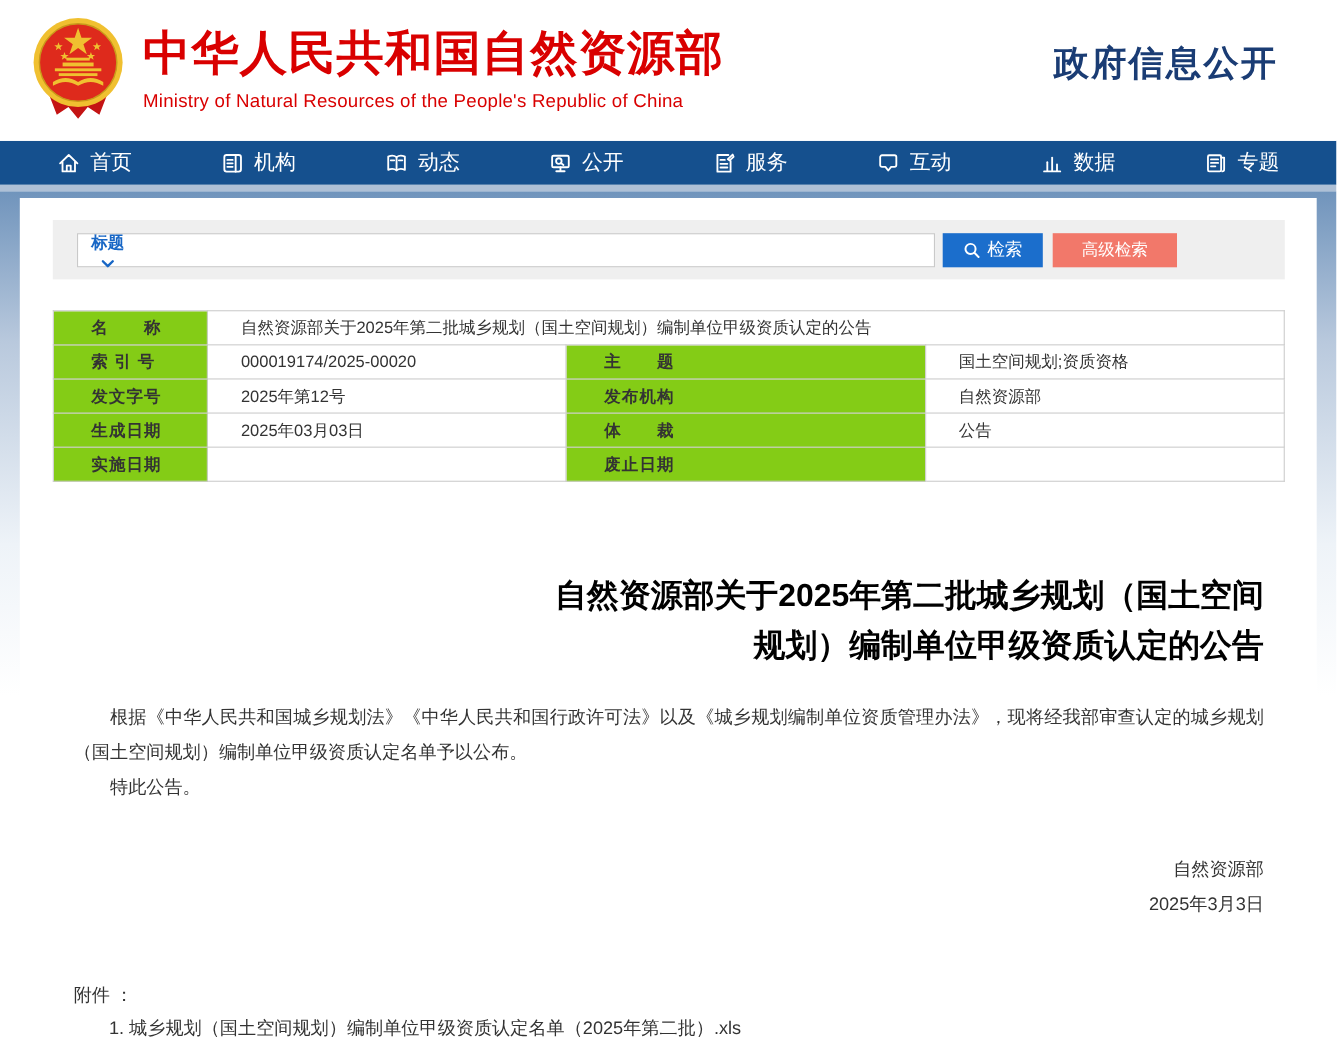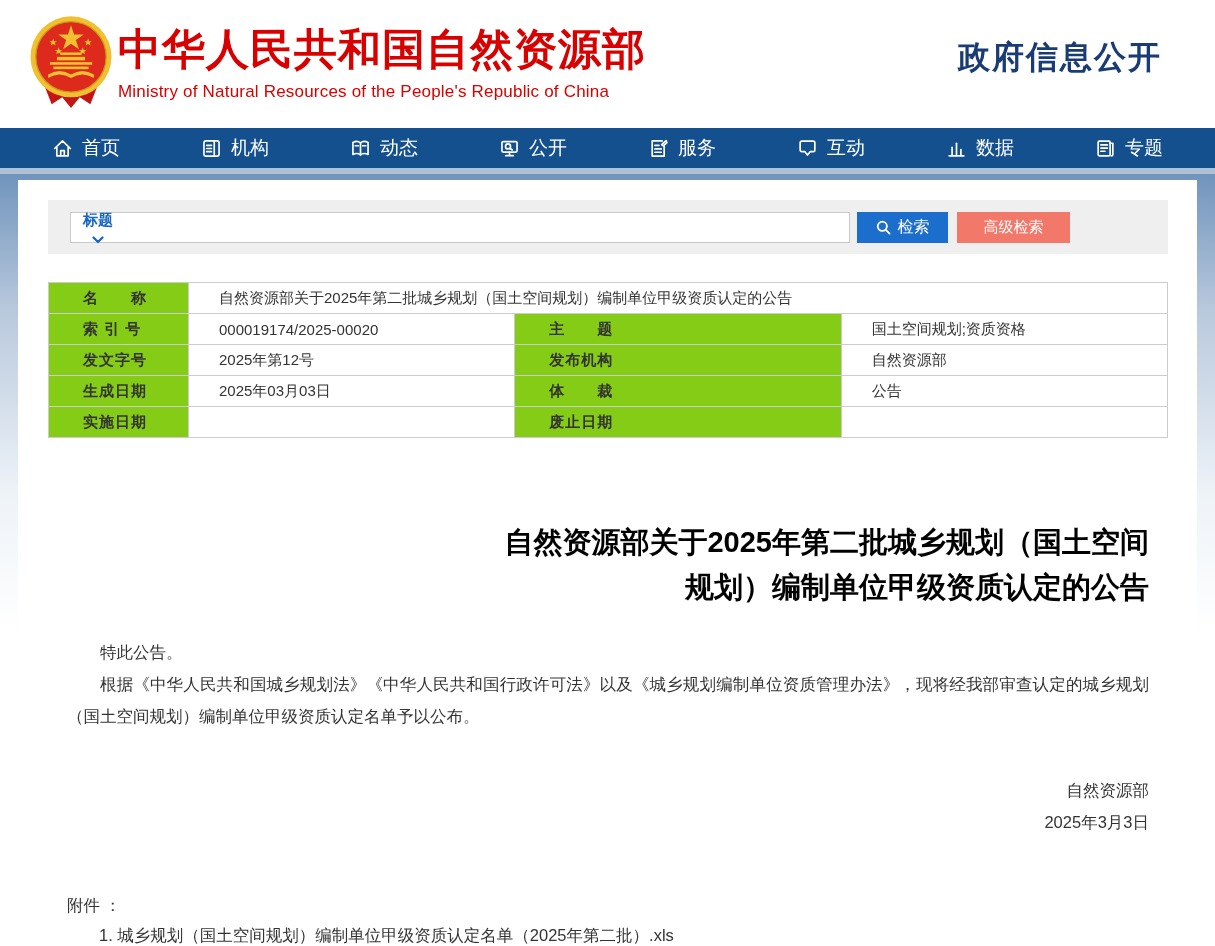--- a/index.html
+++ b/index.html
@@ -2,21 +2,21 @@
 <html lang="zh"><head>
 <meta charset="utf-8">
 <style>
   * { margin:0; padding:0; box-sizing:border-box; }
   html,body { width:1215px; height:946px; overflow:hidden;
     font-family:"Liberation Sans","DejaVu Sans",sans-serif; background:#fff; }
 
   
   .site-header { height:128px; background:#fff; position:relative; }
   .emblem { position:absolute; left:27px; top:11px; width:88px; height:104px; }
-  .brand { position:absolute; left:118px; top:26px; }
+  .brand { position:absolute; left:130px; top:26px; }
   .brand-cn { font-size:43px; font-weight:bold; color:#d90000; letter-spacing:1px; line-height:1.1; }
   .brand-en { font-size:17px; color:#d90000; margin-top:9px; letter-spacing:.2px; }
   .section-title { position:absolute; right:53px; top:36px; font-size:32px; font-weight:bold; color:#1a3c74; letter-spacing:2px;text-align:right; }
 
   
   .main-nav { height:40px; background:#15508e; display:flex; align-items:center;
     justify-content:space-between; padding:0 52px; }
   .nav-item { display:flex; align-items:center; gap:9px; color:#fff; font-size:19px; cursor:pointer; }
   .nav-item svg { width:21px; height:21px; stroke:#fff; fill:none; stroke-width:1.6; stroke-linecap:round; stroke-linejoin:round; }
   .nav-strip { height:6px; background:#aec0d6; }
@@ -211,22 +211,22 @@
       </tr>
     </tbody>
       </table>
 
     <div class="article">
       <h1 class="article-title">
         <span style="display:block">自然资源部关于2025年第二批城乡规划（国土空间</span>
         <span style="display:block">规划）编制单位甲级资质认定的公告</span>
       </h1>
       <div class="article-body">
+        <p>根据《中华人民共和国城乡规划法》《中华人民共和国行政许可法》以及《城乡规划编制单位资质管理办法》，现将经我部审查认定的城乡规划（国土空间规划）编制单位甲级资质认定名单予以公布。</p>
         <p>特此公告。</p>
-        <p>根据《中华人民共和国城乡规划法》《中华人民共和国行政许可法》以及《城乡规划编制单位资质管理办法》，现将经我部审查认定的城乡规划（国土空间规划）编制单位甲级资质认定名单予以公布。</p>
       </div>
       <div class="signature-block">
         <div>自然资源部</div>
         <div>2025年3月3日</div>
       </div>
       <div class="attachments">
         <div class="att-label">附件 ：</div>
         <div class="att-item">1. 城乡规划（国土空间规划）编制单位甲级资质认定名单（2025年第二批）.xls</div>
 
       </div>

